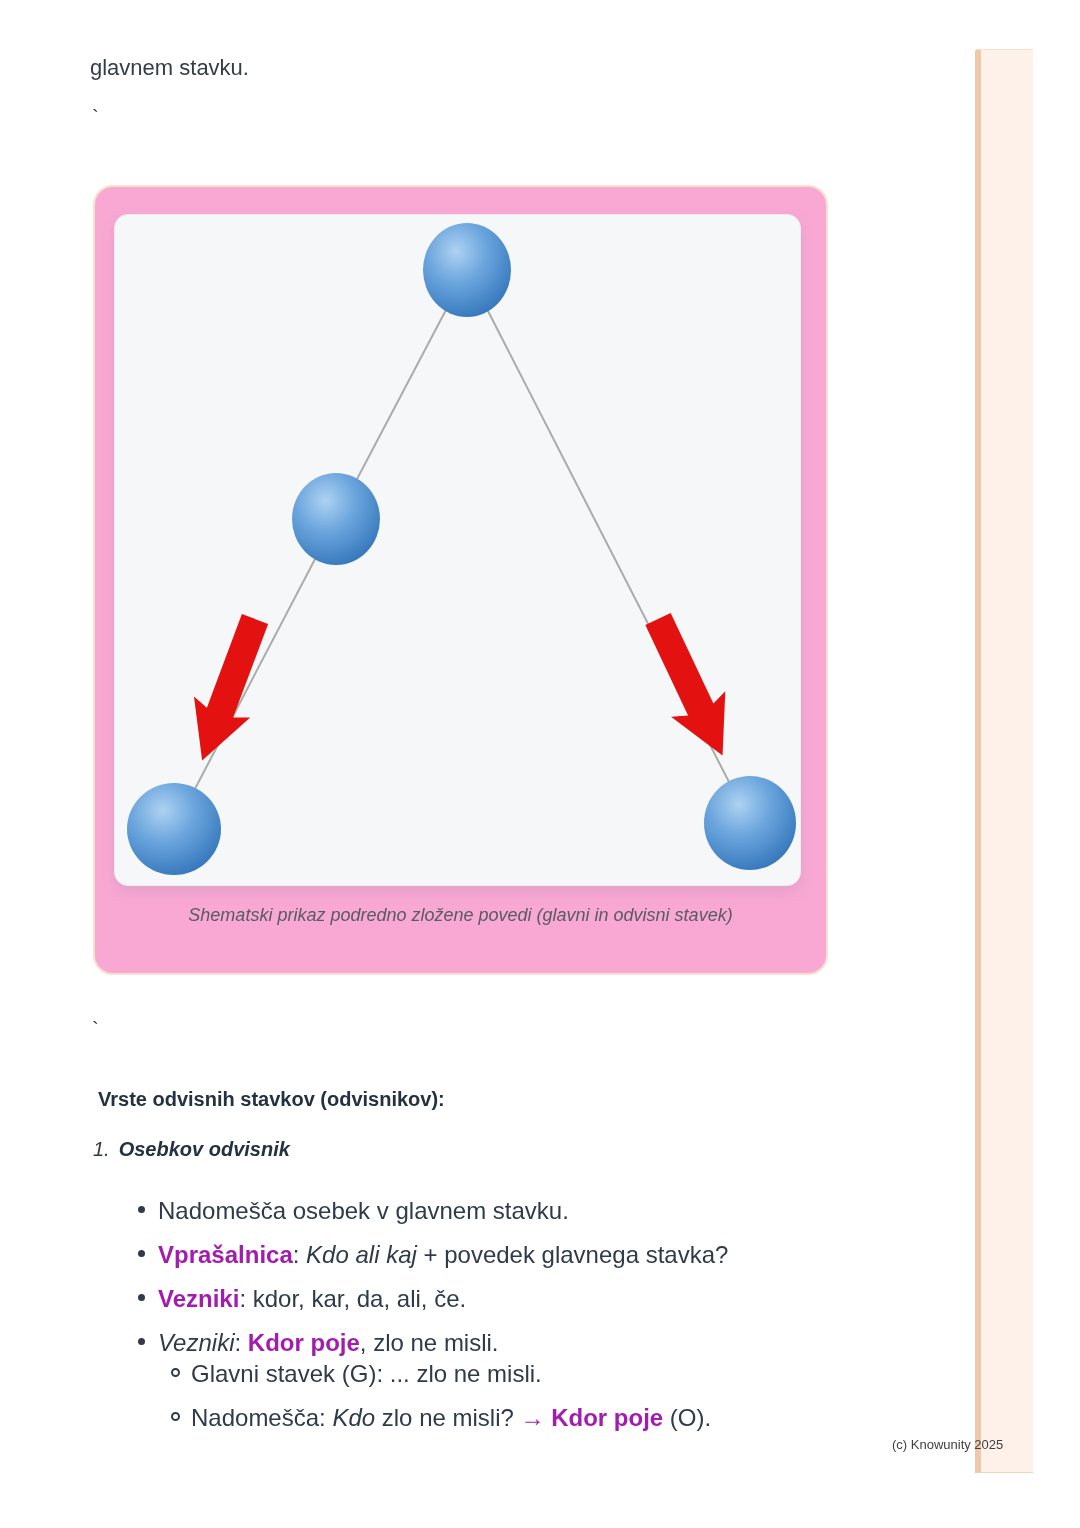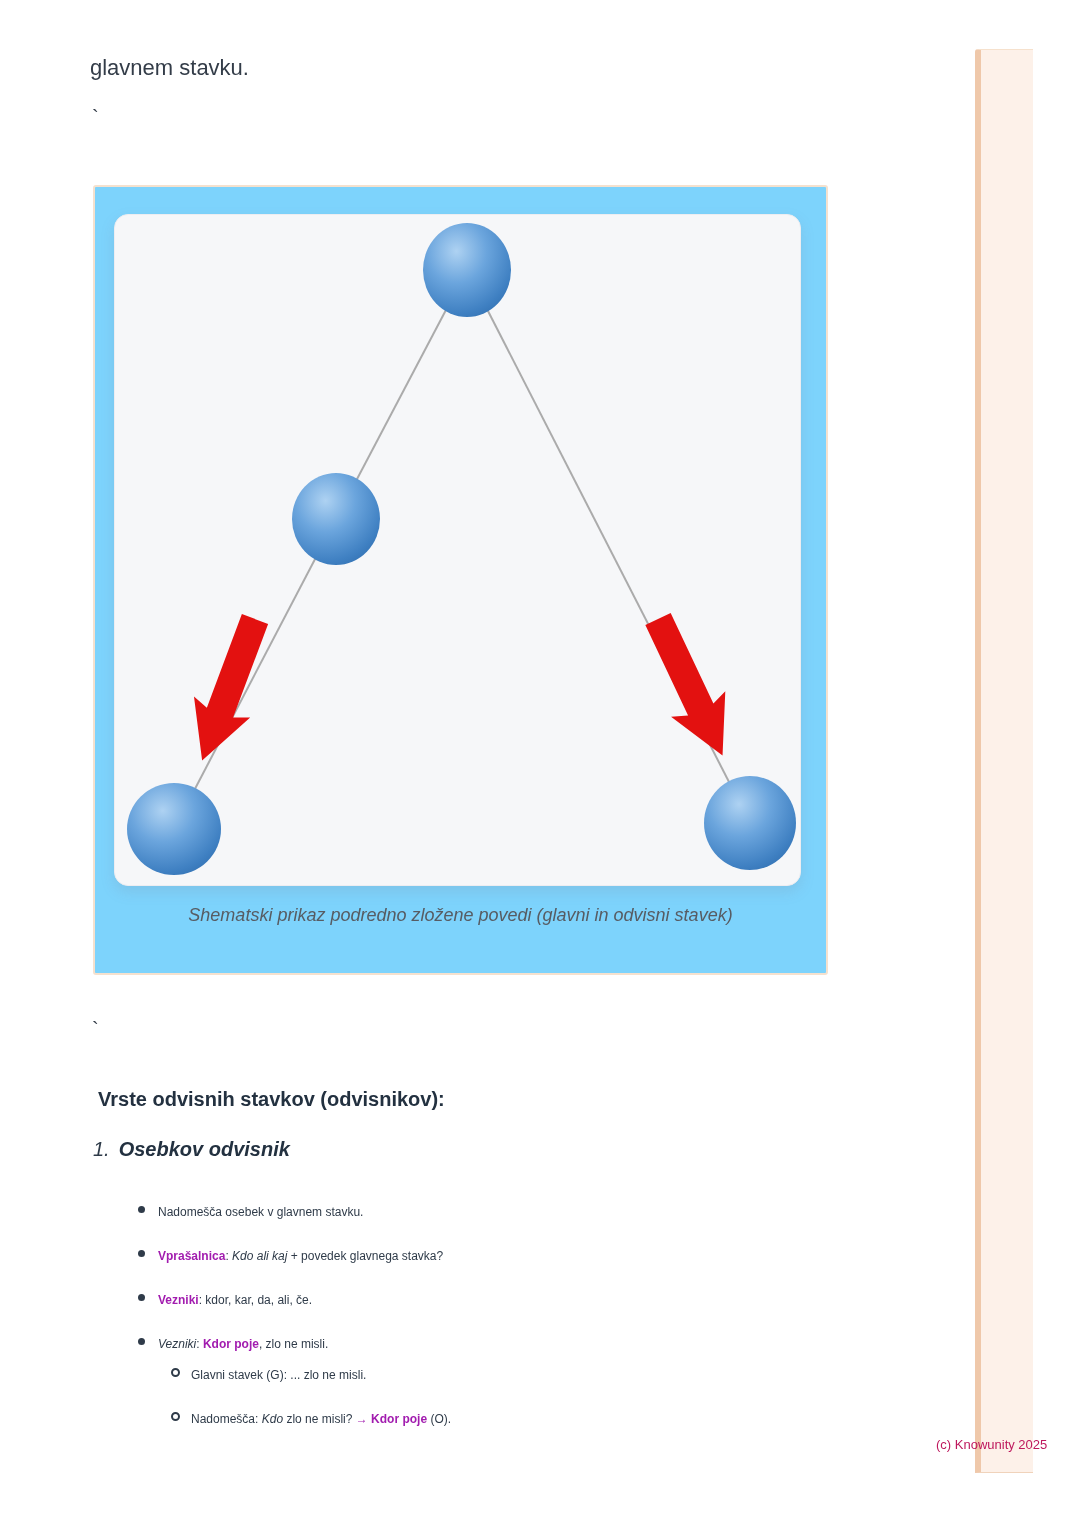--- a/index.html
+++ b/index.html
@@ -10,53 +10,53 @@
   }
   .abs{position:absolute;}
   .top-text{left:90px;top:55px;font-size:22px;}
   .tick{left:92px;font-size:20px;color:#333c48;}
   .tick1{top:106px;}
   .tick2{top:1018px;}
 
   
   .figure-box{
     left:93px;top:185px;width:735px;height:790px;box-sizing:border-box;
-    border:2px solid #f5e1ce;border-radius:3px;background:#7dd3fc;
+    border:2px solid #f5e1ce;border-radius:20px;background:#f9a8d4;
   }
   .figure-card{
     position:absolute;left:19px;top:27px;width:685px;height:670px;
     background:#f6f7f9;border:1px solid #ededf1;border-radius:14px;
     box-shadow:0 6px 14px rgba(125,130,150,.18);overflow:hidden;
   }
   .figure-card svg{display:block;}
   .figure-caption{
     position:absolute;left:0;right:0;top:718px;text-align:center;
     font-style:italic;font-size:18px;color:#575c63;
   }
 
   
   .heading{left:90px;top:1080px;font-size:20px;font-weight:bold;color:#233140;}
   .olist{left:93px;top:1138px;font-size:20px;font-style:italic;}
   .olist .num{font-weight:normal;color:#2f3b49;margin-right:9px;}
   .olist .title{font-weight:bold;color:#233140;}
 
-  .row{font-size:12px;color:#2f3b49;white-space:nowrap;margin-top:8px;}
+  .row{font-size:24px;color:#2f3b49;white-space:nowrap;}
   .row .b{font-weight:bold;color:#a21caf;}
   .row .i{font-style:italic;}
   .bullet-row{left:158px;}
   .sub-row{left:191px;}
   .marker-dot{
     width:7px;height:7px;border-radius:50%;background:#2f3b49;left:138px;
   }
   .marker-ring{
     width:7px;height:7px;border-radius:50%;border:2px solid #2f3b49;
     background:transparent;left:171px;box-sizing:border-box;width:9px;height:9px;
   }
 
-  .copyright{left:936px;top:1437px;font-size:13px;color:#be185d;z-index:5;}
+  .copyright{left:892px;top:1437px;font-size:13px;color:#404040;z-index:5;}
 
   .side-stripe{
     left:975px;top:49px;width:58px;height:1424px;box-sizing:border-box;
     background:#fdf1e9;border-left:6px solid #efc8aa;
     border-top:1px solid #f6e1cd;border-bottom:1px solid #f0d3bb;
     border-top-left-radius:3px;z-index:1;
   }
 </style>
 </head>
 <body>

